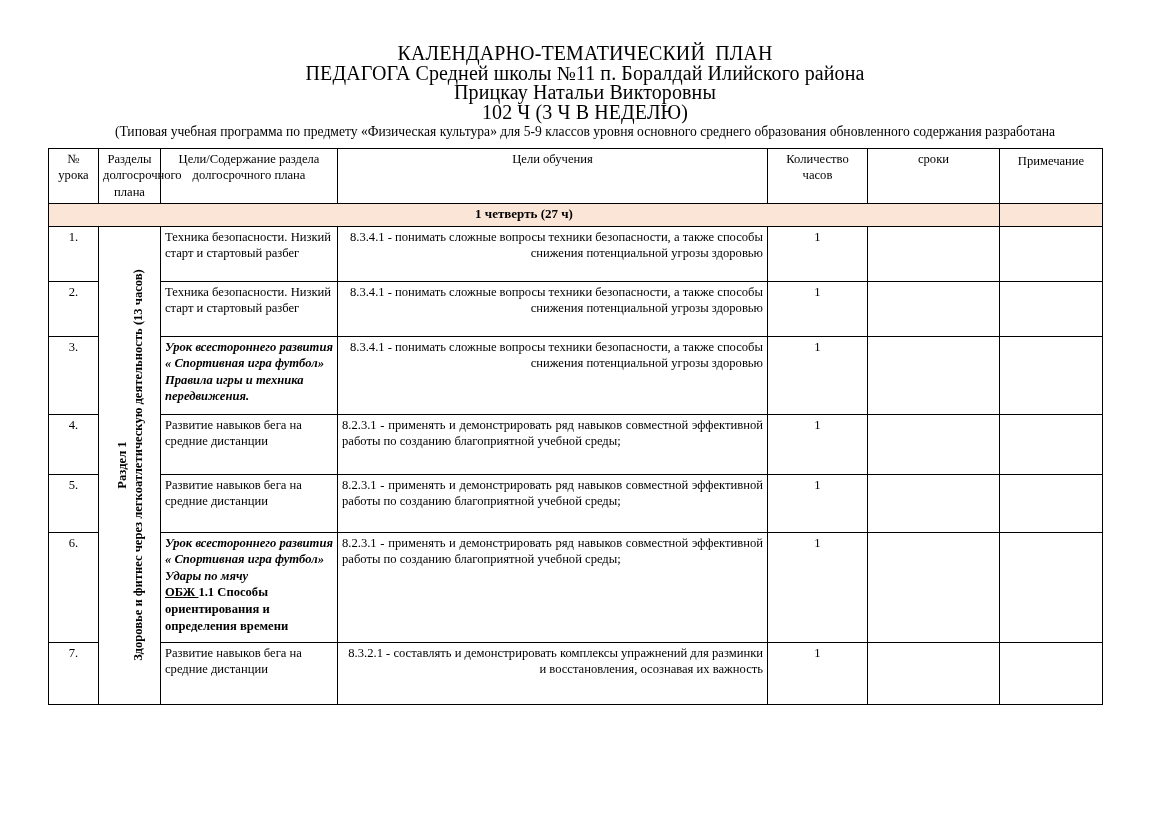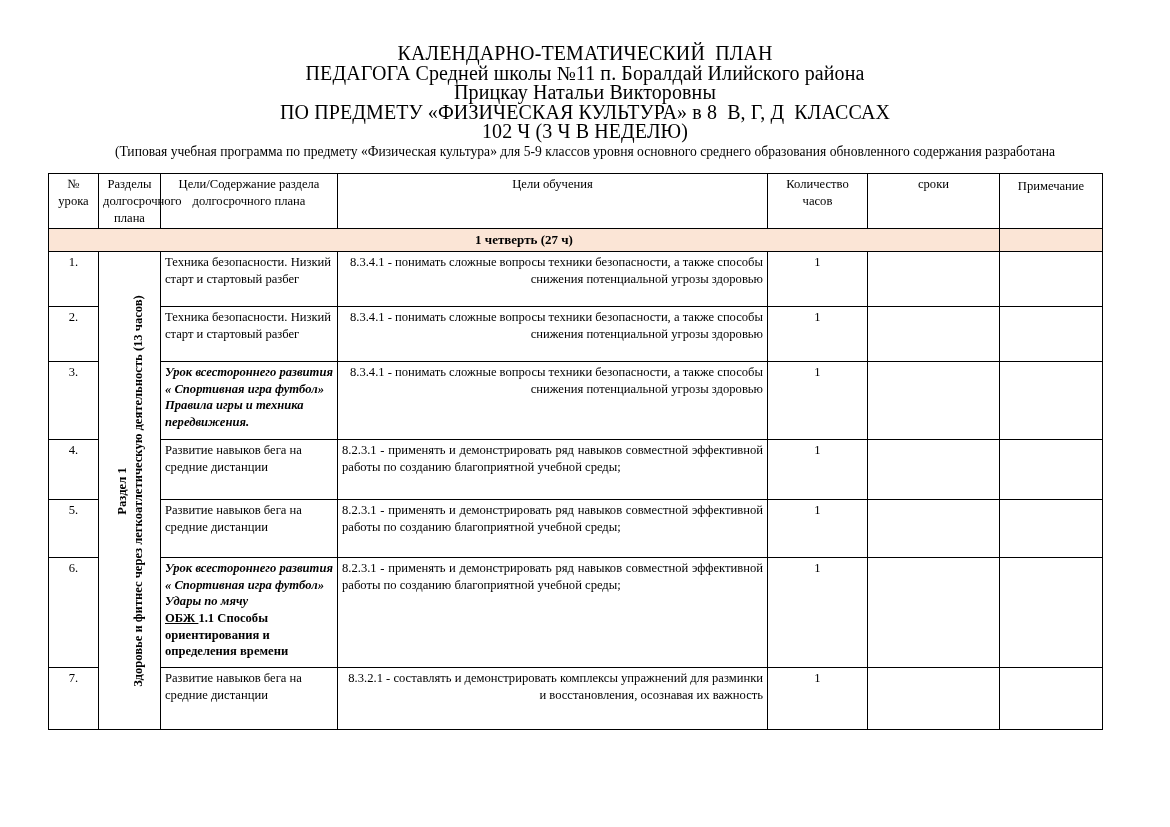--- a/index.html
+++ b/index.html
@@ -40,21 +40,21 @@
     font-weight: normal;
     line-height: 19.4px;
     white-space: pre-wrap;
   }
 
   
   table.ktp {
     border-collapse: collapse;
     table-layout: fixed;
     width: 1054px;
-    margin: 12px 0 0 8px;
+    margin: 6px 0 0 8px;
   }
   table.ktp td, table.ktp th {
     border: 1px solid #000000;
     vertical-align: top;
     padding: 2px 4px;
     font-size: 12.6px;
     line-height: 16.6px;
     font-weight: normal;
     background: #ffffff;
   }
@@ -158,21 +158,20 @@
 </style>
 </head>
 <body>
 
 <div class="page">
 
   <div class="title-block">
     <div class="title-line">КАЛЕНДАРНО-ТЕМАТИЧЕСКИЙ  ПЛАН</div>
     <div class="title-line">ПЕДАГОГА Средней школы №11 п. Боралдай Илийского района</div>
     <div class="title-line">Прицкау Натальи Викторовны</div>
-    <div class="title-line">ПО ПРЕДМЕТУ «ФИЗИЧЕСКАЯ КУЛЬТУРА» в 8  В, Г, Д  КЛАССАХ</div>
     <div class="title-line">102 Ч (3 Ч В НЕДЕЛЮ)</div>
     <div class="subtitle-line">(Типовая учебная программа по предмету «Физическая культура» для 5-9 классов уровня основного среднего образования обновленного содержания разработана</div>
   </div>
 
   <table class="ktp">
     <colgroup>
       <col class="c-num">
         <col class="c-sect">
         <col class="c-theme">
         <col class="c-goals">

